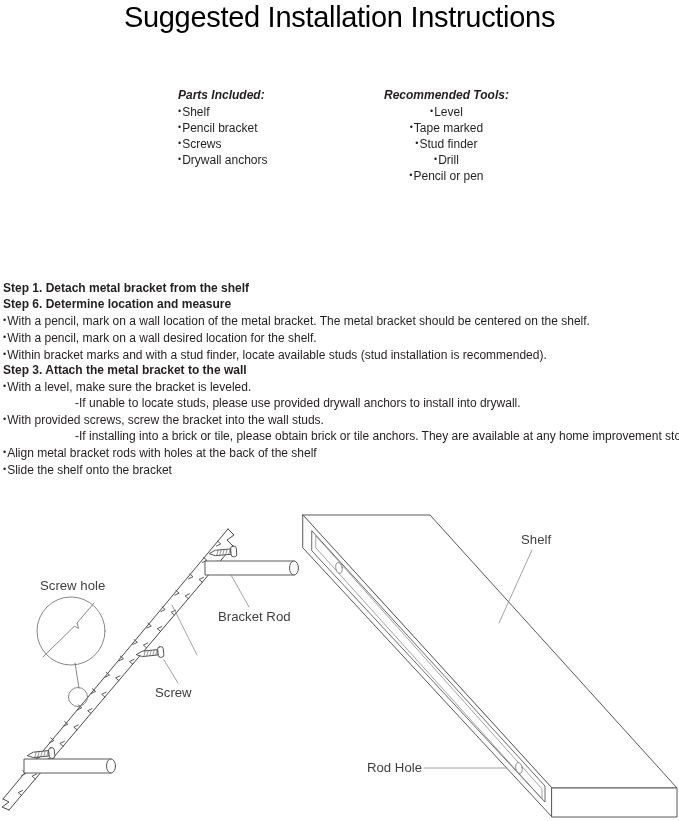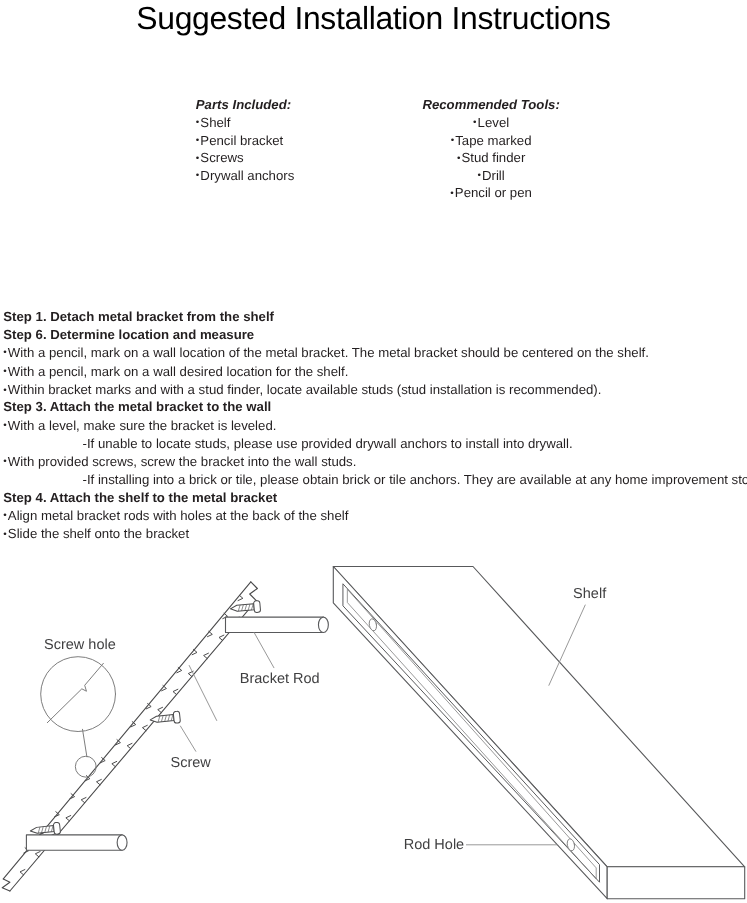--- a/index.html
+++ b/index.html
@@ -47,21 +47,20 @@
     <div class="ln hd">Step 1. Detach metal bracket from the shelf</div>
     <div class="ln hd">Step 6. Determine location and measure</div>
     <div class="ln bl">With a pencil, mark on a wall location of the metal bracket. The metal bracket should be centered on the shelf.</div>
     <div class="ln bl">With a pencil, mark on a wall desired location for the shelf.</div>
     <div class="ln bl">Within bracket marks and with a stud finder, locate available studs (stud installation is recommended).</div>
     <div class="ln hd">Step 3. Attach the metal bracket to the wall</div>
     <div class="ln bl">With a level, make sure the bracket is leveled.</div>
     <div class="ln sub">-If unable to locate studs, please use provided drywall anchors to install into drywall.</div>
     <div class="ln bl">With provided screws, screw the bracket into the wall studs.</div>
     <div class="ln sub">-If installing into a brick or tile, please obtain brick or tile anchors. They are available at any home improvement store.</div>
-    <div class="ln hd">Step 4. Attach the shelf to the metal bracket</div>
     <div class="ln bl">Align metal bracket rods with holes at the back of the shelf</div>
     <div class="ln bl">Slide the shelf onto the bracket</div>
   </div>
 
   <svg width="679" height="341" viewBox="0 480 679 341" style="position:absolute;left:0;top:480px;" fill="none" stroke-linecap="round" stroke-linejoin="round">
 
     <defs>
       <g id="screw-shape">
         <path d="M0,5.5 L6,2.8 L21.5,2.8 L21.5,8.2 L6,8.2 Z" fill="#ffffff" stroke="#4a4a4b" stroke-width="0.9"></path>
         <path d="M7,8 L9,3 M10,8 L12,3 M13,8 L15,3 M16,8 L18,3 M19,8 L21,3" stroke="#58595b" stroke-width="0.6"></path>

